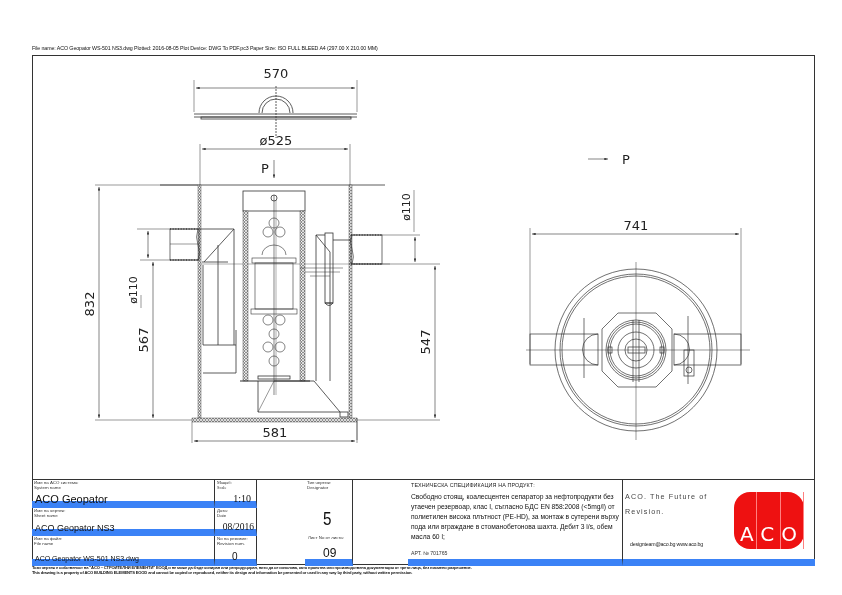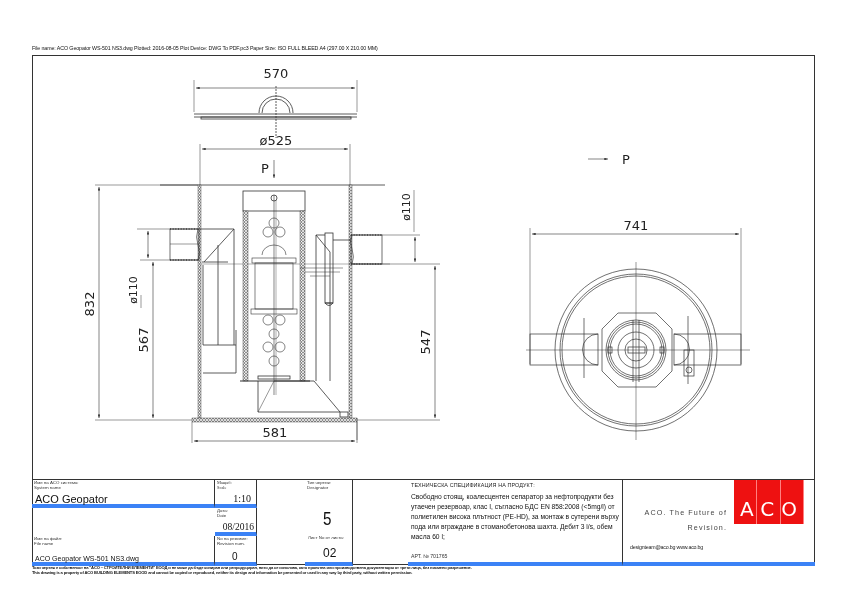--- a/index.html
+++ b/index.html
@@ -1,29 +1,29 @@
 <!DOCTYPE html>
 <html><head>
   <meta charset="utf-8">
   <style>
     html, body { margin: 0; padding: 0; background: #ffffff; }
     body { width: 842px; height: 595px; position: relative; overflow: hidden; font-family: "Liberation Sans", sans-serif; color: #111; }
     .plot-header { position: absolute; left: 32px; top: 45px; font-size: 5.3px; letter-spacing: -0.1px; white-space: nowrap; color: #111; }
     .frame { position: absolute; left: 32px; top: 55px; width: 783px; height: 510px; border: 1px solid #333; box-sizing: border-box; }
     svg.drawing { position: absolute; left: 0; top: 0; }
     .tb { position: absolute; left: 32px; top: 479px; width: 783px; height: 86px; box-sizing: border-box; border-top: 1px solid #333; }
-    .cell { position: absolute; box-sizing: border-box; border-right: 1px solid #333; border-bottom: 4px solid #3b82f6; padding-left: 16px; }
+    .cell { position: absolute; box-sizing: border-box; border-right: 1px solid #333; border-bottom: 7px solid #3b82f6; padding-left: 16px; }
     .lbl { position: absolute; left: 2px; top: 1px; font-size: 4.4px; line-height: 4.6px; color: #333; white-space: nowrap; }
     .val { position: absolute; white-space: nowrap; color: #111; }
     .spec-head { position: absolute; left: 3px; top: 2px; font-size: 5.4px; letter-spacing: 0.1px; color: #222; }
     .spec-body { position: absolute; left: 3px; top: 12px; width: 212px; font-size: 6.7px; line-height: 10px; color: #111; }
     .spec-art { position: absolute; left: 3px; bottom: 3px; font-size: 5.2px; color: #333; }
-    .slogan { position: absolute; font-size: 7.2px; letter-spacing: 1.1px; color: #444; text-align: right; line-height: 15px; margin-top: 16px; }
+    .slogan { position: absolute; font-size: 7.2px; letter-spacing: 1.1px; color: #444; line-height: 15px; }
     .contacts { position: absolute; left: 7px; bottom: 12px; font-size: 5.3px; color: #222; letter-spacing: -0.2px; }
-    .aco-logo { position: absolute; left: 111px; top: 0; width: 70px; height: 44px; background: #ee1111; display: flex; }
+    .aco-logo { position: absolute; left: 111px; top: 12px; width: 70px; height: 57px; background: #ee1111; display: flex; border-radius: 16px; }
     .aco-logo .bar { flex: 1; border-right: 1.5px solid #ff8080; position: relative; }
     .aco-logo .bar:last-child { border-right: none; }
     .aco-logo .letters { position: absolute; left: 0; right: 0; bottom: 3px; font-size: 20px; color: #fff; text-align: center; letter-spacing: 7px; font-family: "DejaVu Sans", sans-serif; padding-left: 6px; }
     .footer { position: absolute; left: 32px; top: 566px; font-size: 4.1px; line-height: 4.8px; color: #111; font-weight: bold; white-space: nowrap; letter-spacing: -0.15px; }
     .dim-text { font-family: "DejaVu Sans", sans-serif; font-size: 13px; fill: #222; }
   </style>
 </head>
 <body>
 
 <div class="plot-header">File name: ACO Geopator WS-501 NS3.dwg   Plotted: 2016-08-05   Plot Device: DWG To PDF.pc3   Paper Size: ISO  FULL BLEED A4 (297.00 X 210.00 MM)</div>
@@ -210,20 +210,24 @@
   <text class="dim-text" x="622" y="164">P</text>
   <text class="dim-text" x="636" y="230" text-anchor="middle">741</text>
 </svg>
 
 <div class="tb">
 
   <div class="cell" style="left:0;top:0;width:183px;height:28px;">
     <div class="lbl"><span>Име на ACO система:</span><br><span>System name</span></div>
     <div class="val" style="left:3px;top:13px;font-size:11px;">ACO Geopator</div>
   </div>
+  <div class="cell" style="left:0;top:28px;width:183px;height:28px;">
+    <div class="lbl"><span>Име на чертеж:</span><br><span>Sheet name</span></div>
+    <div class="val" style="left:3px;top:15px;font-size:9px;">ACO Geopator NS3</div>
+  </div>
   <div class="cell" style="left:0;top:56px;width:183px;height:30px;">
     <div class="lbl"><span>Име на файл:</span><br><span>File name</span></div>
     <div class="val" style="left:3px;top:19px;font-size:7px;">ACO Geopator WS-501 NS3.dwg</div>
   </div>
 
   <div class="cell" style="left:183px;top:0;width:42px;height:28px;font-family:Liberation Serif, serif;">
     <div class="lbl"><span>Мащаб:</span><br><span>Scale</span></div>
     <div class="val" style="right:5px;top:13px;font-size:10px;">1:10</div>
   </div>
   <div class="cell" style="left:183px;top:28px;width:42px;height:28px;">
@@ -233,21 +237,21 @@
   <div class="cell" style="left:183px;top:56px;width:42px;height:30px;">
     <div class="lbl"><span>No на ревизия:</span><br><span>Revision num.</span></div>
     <div class="val" style="left:17px;top:15px;font-size:10px;">0</div>
   </div>
 
 
   <div class="cell" style="left:273px;top:0;width:48px;height:86px;">
     <div class="lbl"><span>Тип чертеж:</span><br><span>Designator</span></div>
     <div class="val" style="left:18px;top:28px;font-size:19px;transform:scaleX(0.8);transform-origin:left;">5</div>
     <div class="lbl" style="top:56px;left:3px;">Лист No от листа:</div>
-    <div class="val" style="left:18px;top:66px;font-size:12px;">02</div>
+    <div class="val" style="left:18px;top:66px;font-size:12px;">09</div>
   </div>
 
 
   <div class="cell" style="left:376px;top:0;width:215px;height:86px;">
     <div class="spec-head">ТЕХНИЧЕСКА СПЕЦИФИКАЦИЯ НА ПРОДУКТ:</div>
     <div class="spec-body">Свободно стоящ, коалесцентен сепаратор за нефтопродукти без утаечен резервоар, клас I, съгласно БДС EN 858:2008 (&lt;5mg/l) от полиетилен висока плътност (PE-HD), за монтаж в сутерени върху пода или вграждане в стоманобетонова шахта. Дебит 3 l/s, обем масла 60 l;</div>
     <div class="spec-art">АРТ. № 701765</div>
   </div>
 
   <div class="cell" style="left:591px;top:0;width:192px;height:86px;border-right:none;">

